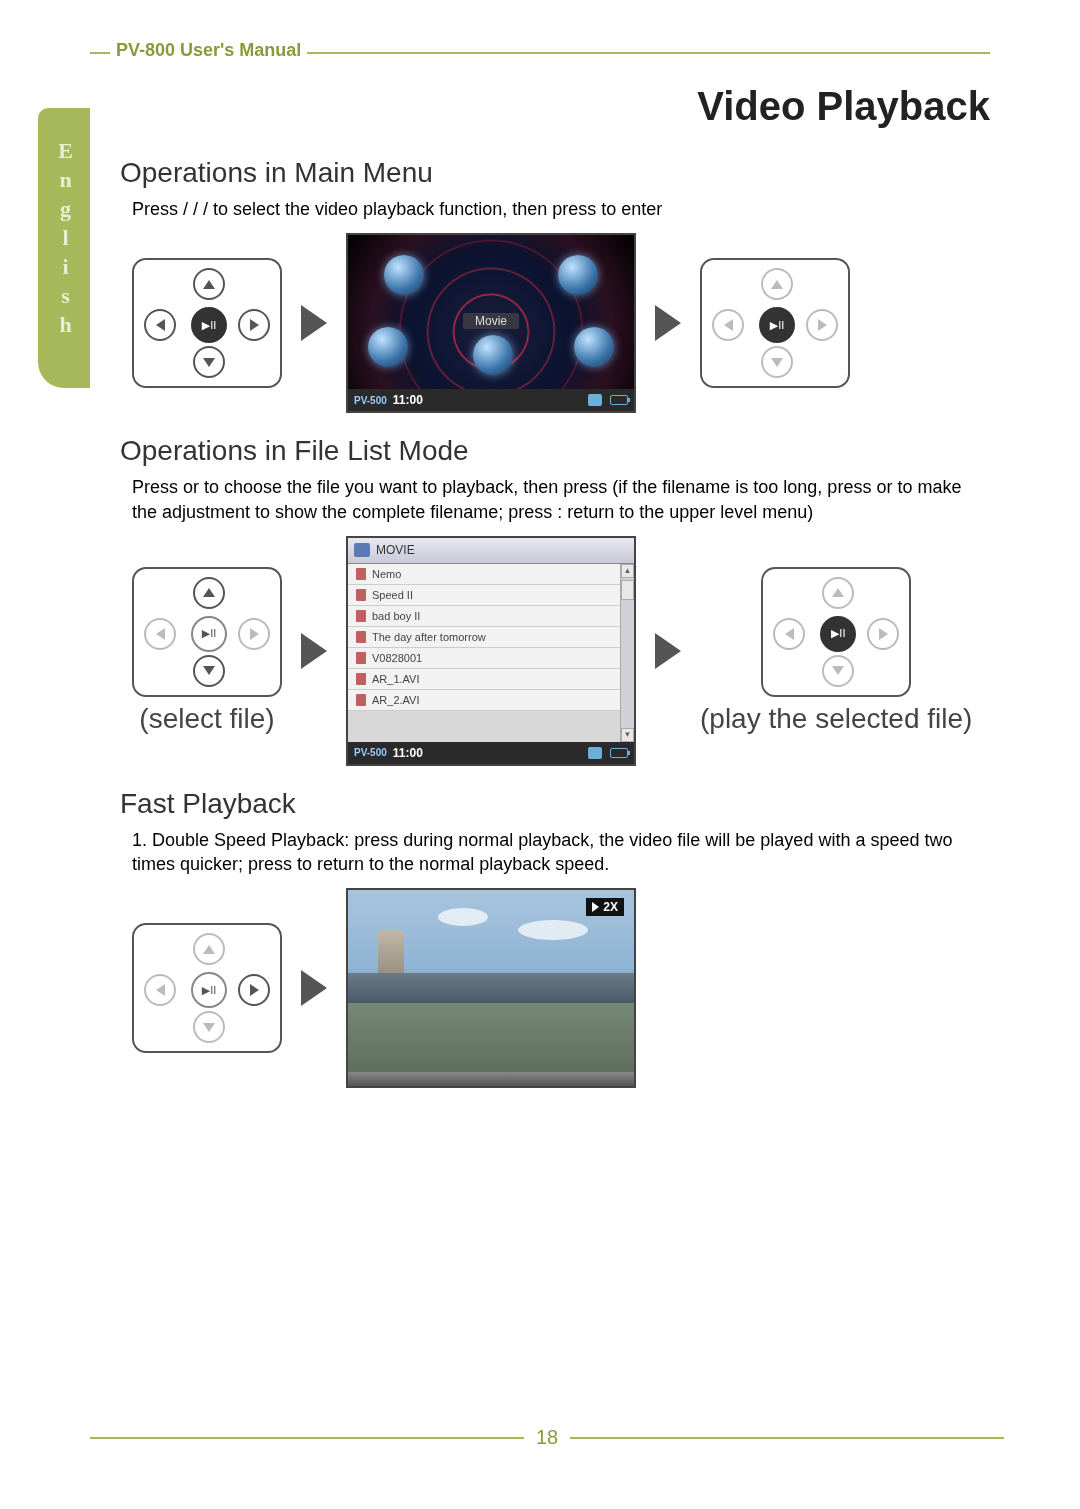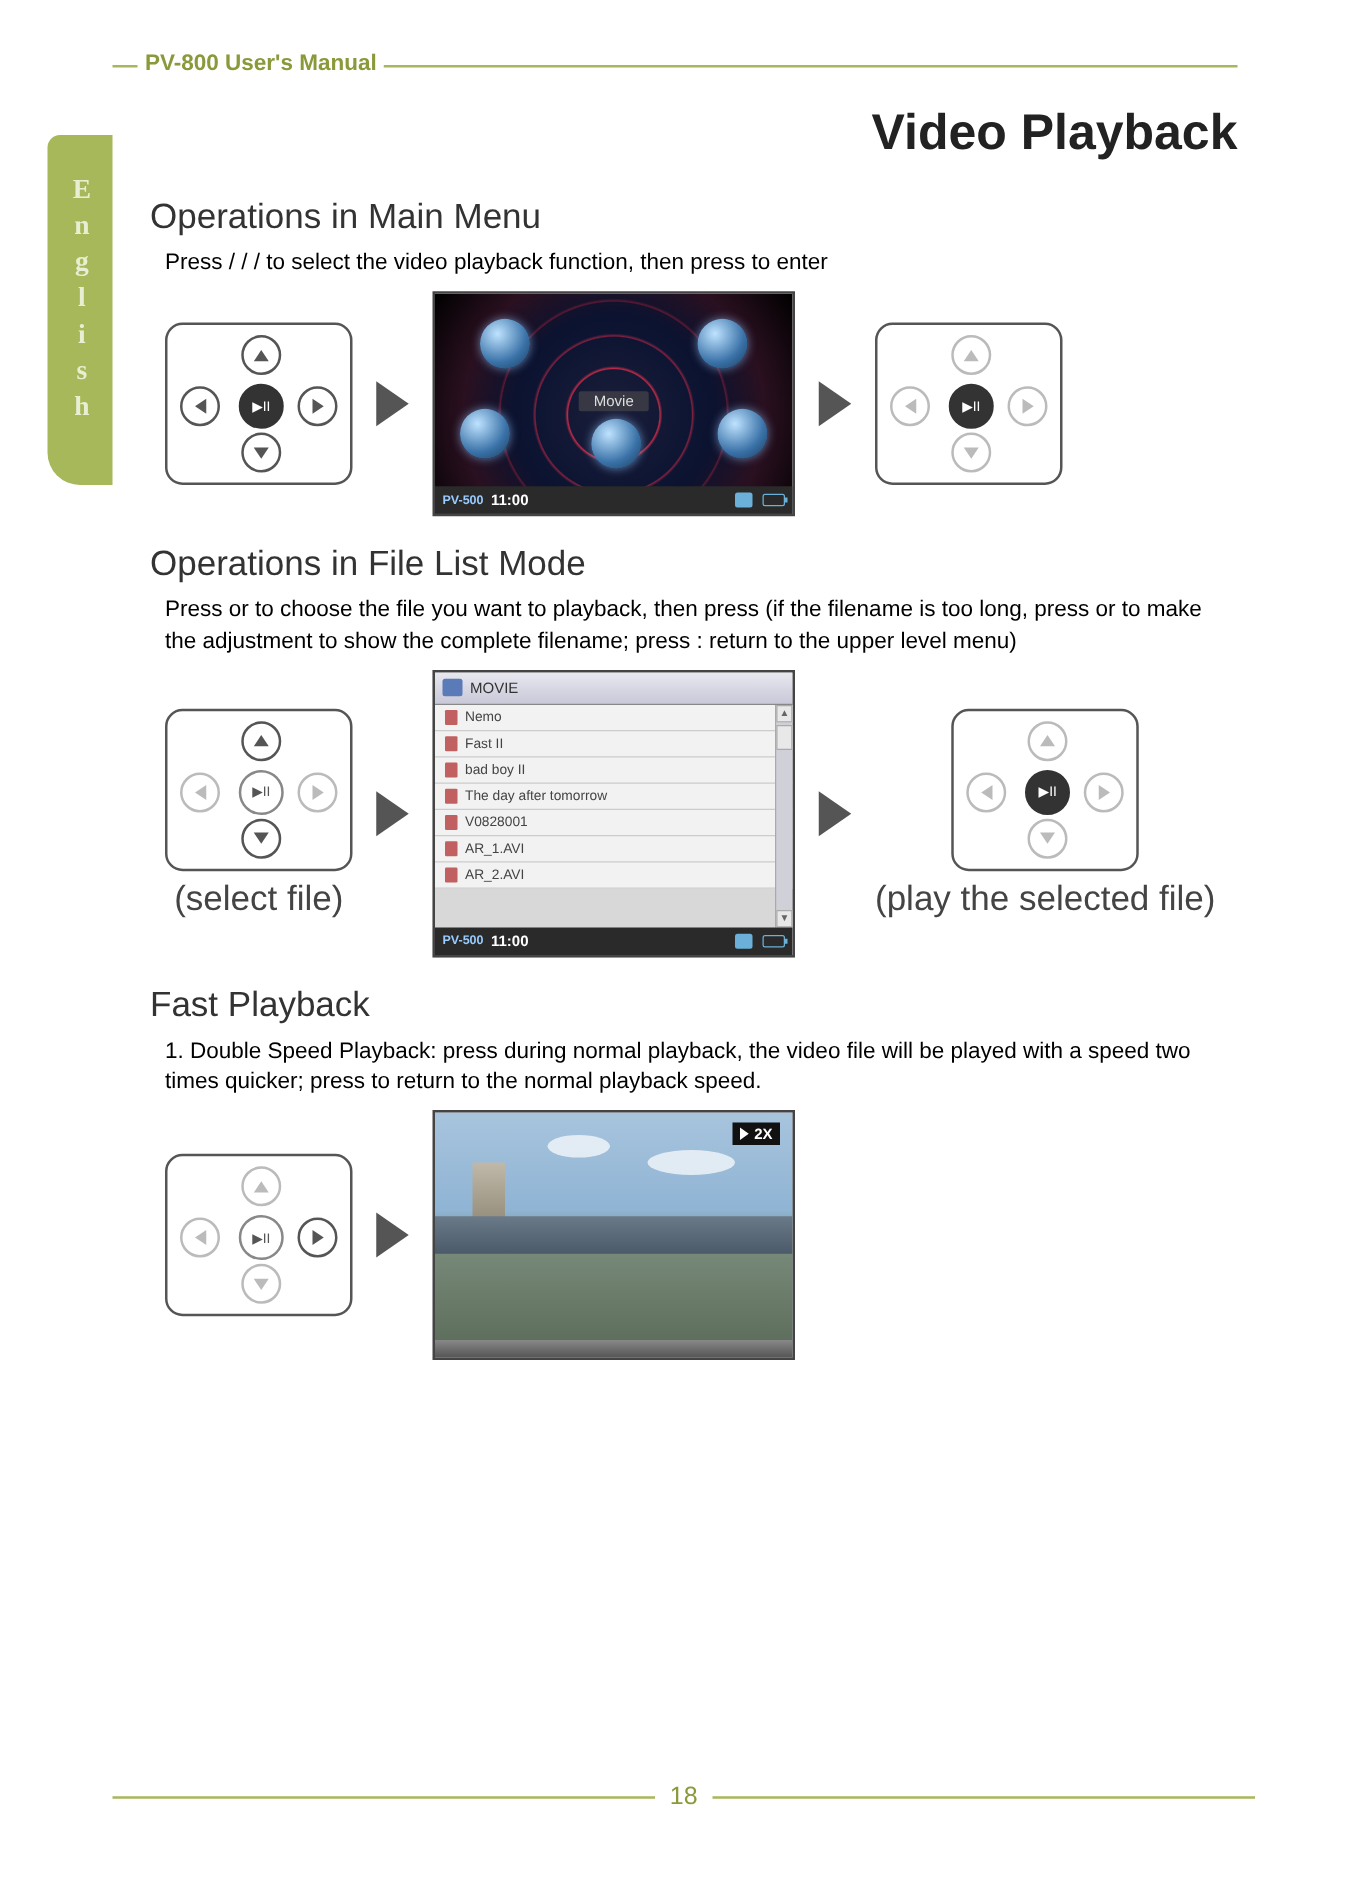--- a/index.html
+++ b/index.html
@@ -337,21 +337,21 @@
           <div class="ficon"></div>
           <span>MOVIE</span>
         </div>
         <div class="files">
           <div class="file">
               <div class="fi"></div>
               <span>Nemo</span>
             </div>
           <div class="file">
               <div class="fi"></div>
-              <span>Fast II</span>
+              <span>Speed II</span>
             </div>
           <div class="file">
               <div class="fi"></div>
               <span>bad boy II</span>
             </div>
           <div class="file">
               <div class="fi"></div>
               <span>The day after tomorrow</span>
             </div>
           <div class="file">

